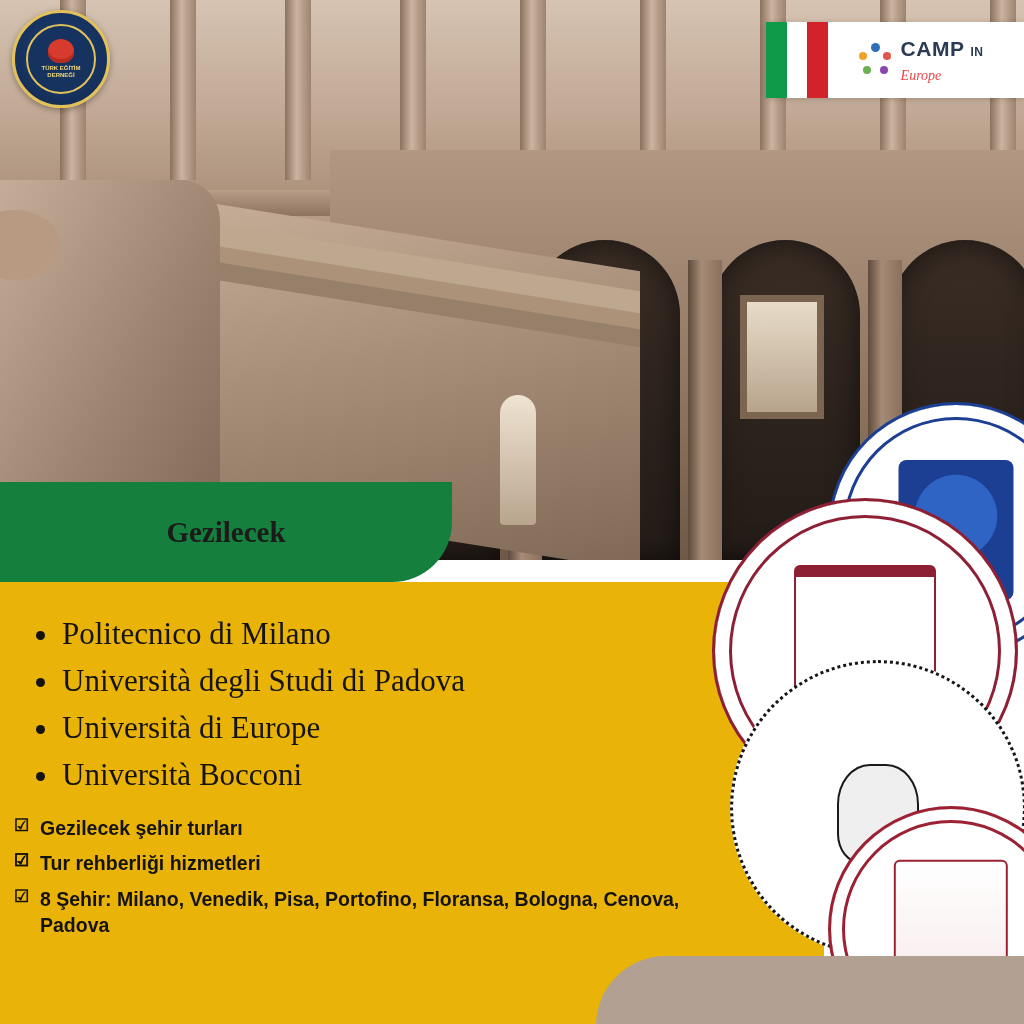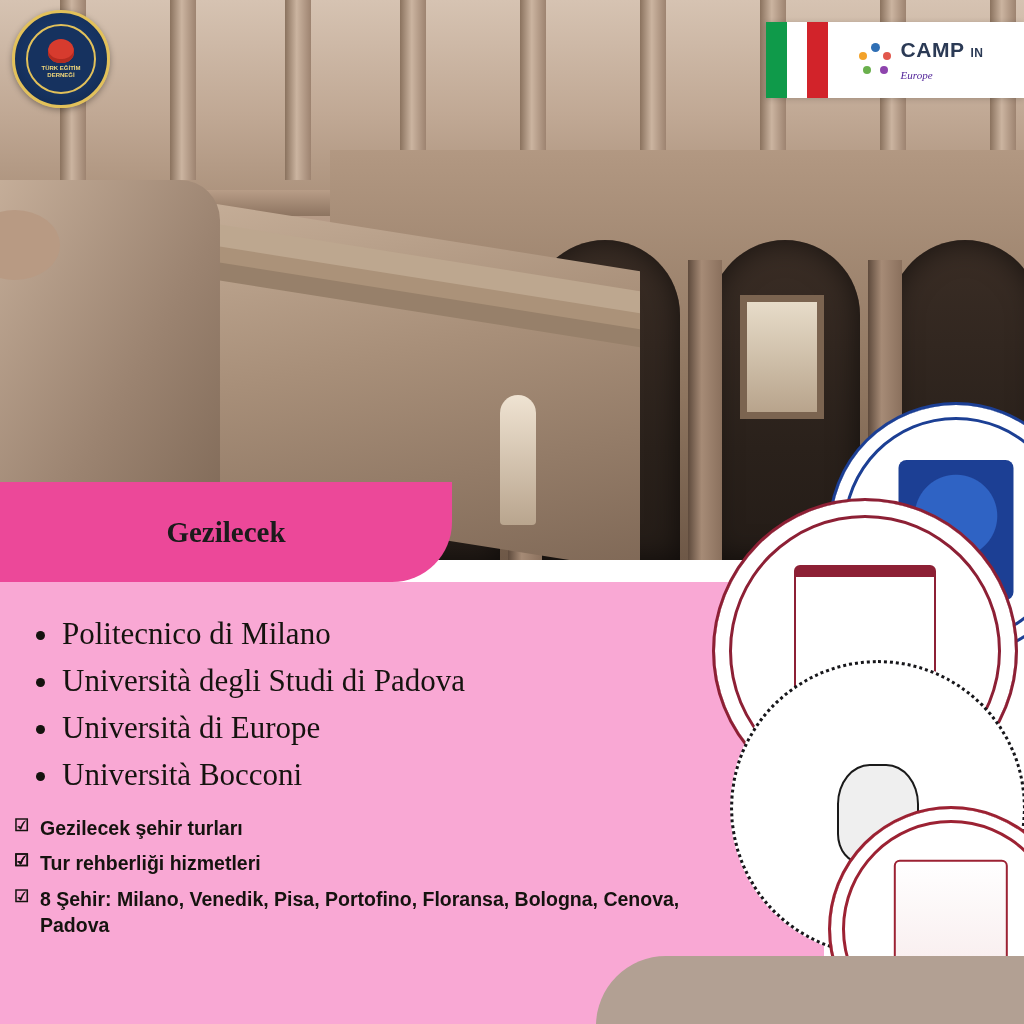--- a/index.html
+++ b/index.html
@@ -114,35 +114,35 @@
   .camp-mark{position:relative;width:34px;height:34px;}
   .camp-mark .dot{position:absolute;border-radius:50%;}
   .camp-mark .d1{width:9px;height:9px;background:#2f6fb5;left:12px;top:0;}
   .camp-mark .d2{width:8px;height:8px;background:#f3a229;left:0px;top:9px;}
   .camp-mark .d3{width:8px;height:8px;background:#e2574c;left:24px;top:9px;}
   .camp-mark .d4{width:8px;height:8px;background:#6ab04c;left:4px;top:23px;}
   .camp-mark .d5{width:8px;height:8px;background:#8e44ad;left:21px;top:23px;}
   .camp-text{line-height:1;}
   .camp-text .l1{font-size:21px;font-weight:bold;color:#2b3a55;letter-spacing:.5px;}
   .camp-text .l1 small{font-size:12px;color:#2b3a55;}
-  .camp-text .l2{font-size:11px;color:#4c1d95;font-style:italic;font-family:"Liberation Serif",serif;margin-top:10px;}
+  .camp-text .l2{font-size:14px;color:#ef4444;font-style:italic;font-family:"Liberation Serif",serif;margin-top:10px;}
 
   
   .titletab{
     position:absolute;left:0;top:482px;width:452px;height:100px;
-    background:#ec4899;
+    background:#15803d;
     border-radius:0 0 60px 0;
     display:flex;flex-direction:column;align-items:center;justify-content:center;
     color:#1b1b1b;
     font-family:"Liberation Serif", serif;
     font-weight:bold;font-size:29px;line-height:1.25;
   }
 
   
-  .content{position:absolute;left:0;top:582px;width:824px;height:442px;background:#f9a8d4;}
+  .content{position:absolute;left:0;top:582px;width:824px;height:442px;background:#eab308;}
   .unilist{margin:34px 0 0 18px;padding:0;list-style:none;}
   .unilist li{
     font-family:"Liberation Serif", serif;
     font-size:31px;color:#15130f;margin:0 0 11px 0;padding-left:44px;position:relative;
   }
   .unilist li::before{
     content:"";position:absolute;left:18px;top:15px;width:9px;height:9px;border-radius:50%;background:#15130f;
   }
   .features{margin:22px 0 0 14px;padding:0;list-style:none;}
   .features li{

